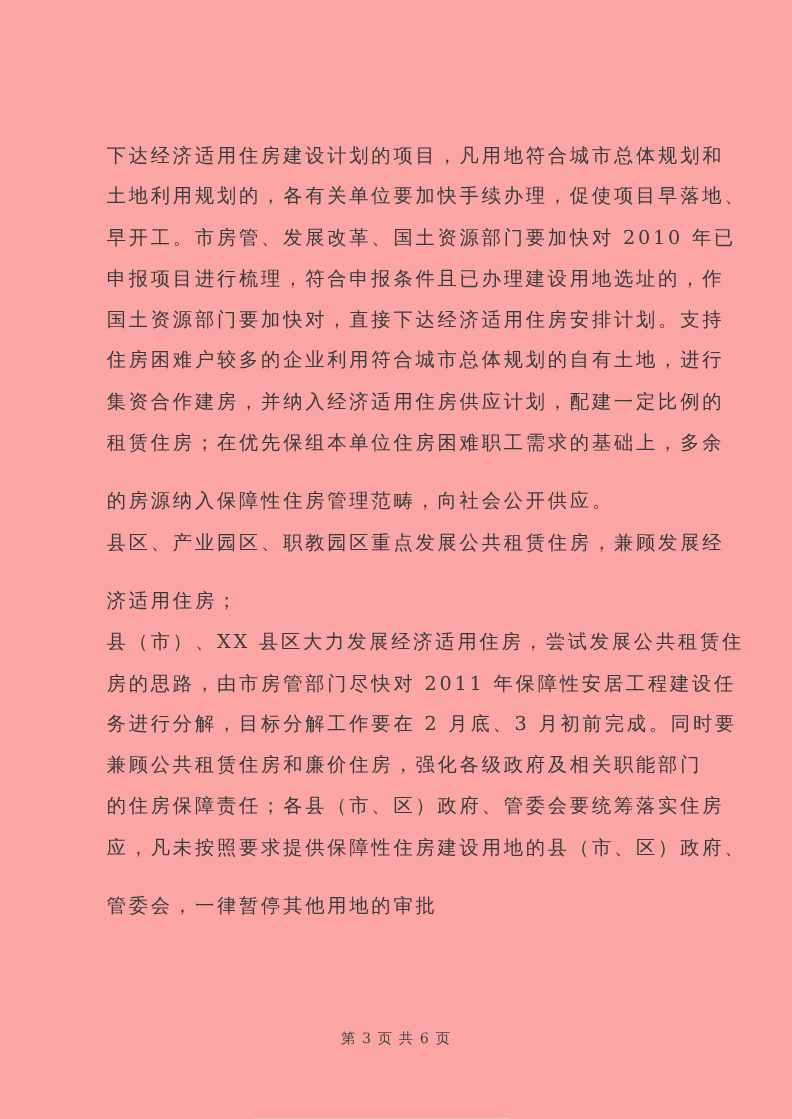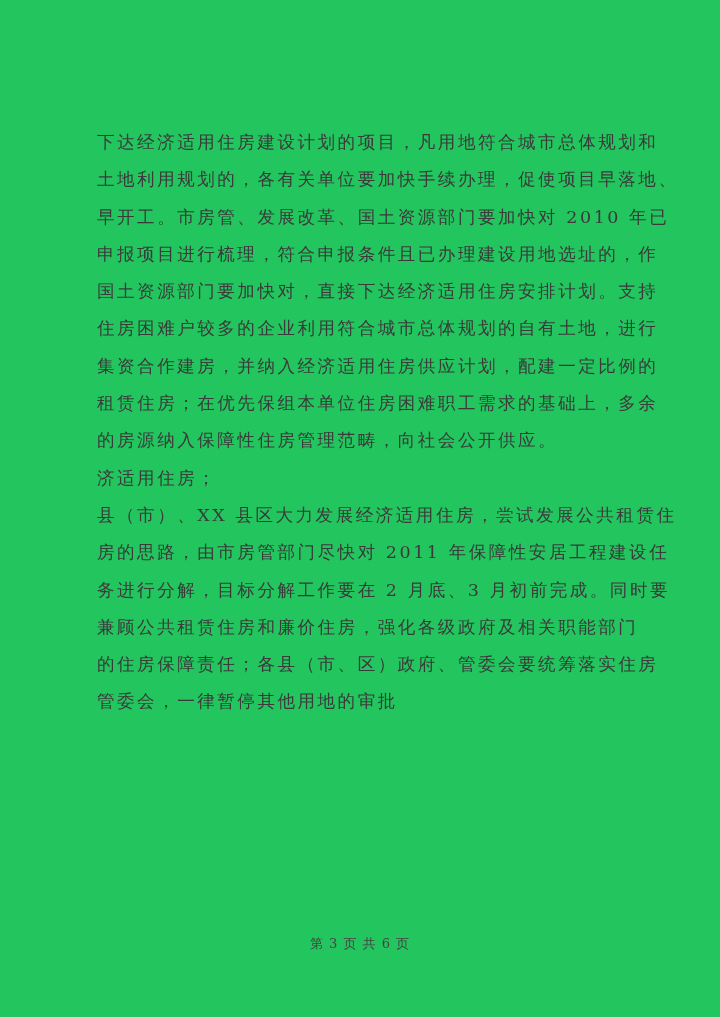--- a/index.html
+++ b/index.html
@@ -13,40 +13,41 @@
       position: relative;
       overflow: hidden;
       font-family: "DejaVu Serif", "Liberation Serif", serif;
       color: #3a3a3a;
     }
     .page {
       position: absolute;
       left: 0; top: 0;
       width: 720px;
       height: 1017px;
-      background: #22c55e;
+      background: #fca5a5;
     }
     .body-text {
       position: absolute;
       left: 97px;
       top: 124px;
       width: 534px;
     }
     .line {
       height: 37.3px;
       line-height: 37.3px;
       font-size: 17.5px;
       white-space: nowrap;
       letter-spacing: 2.55px;
       text-align: justify;
       text-align-last: justify;
       overflow: visible;
     }
     .line.last {
       text-align-last: left;
+      margin-top: 16px;
     }
     .line.indent {
       padding-left: 38px;
     }
     .footer {
       position: absolute;
       left: 0;
       width: 720px;
       top: 935px;
       text-align: center;
@@ -64,25 +65,27 @@
     <div class="line">下达经济适用住房建设计划的项目，凡用地符合城市总体规划和</div>
     <div class="line">土地利用规划的，各有关单位要加快手续办理，促使项目早落地、</div>
     <div class="line">早开工。市房管、发展改革、国土资源部门要加快对 2010 年已</div>
     <div class="line">申报项目进行梳理，符合申报条件且已办理建设用地选址的，作</div>
     <div class="line">国土资源部门要加快对，直接下达经济适用住房安排计划。支持</div>
     <div class="line">住房困难户较多的企业利用符合城市总体规划的自有土地，进行</div>
     <div class="line">集资合作建房，并纳入经济适用住房供应计划，配建一定比例的</div>
     <div class="line">租赁住房；在优先保组本单位住房困难职工需求的基础上，多余</div>
     <div class="line last">的房源纳入保障性住房管理范畴，向社会公开供应。</div>
 
+    <div class="line">县区、产业园区、职教园区重点发展公共租赁住房，兼顾发展经</div>
     <div class="line last">济适用住房；</div>
 
     <div class="line">县（市）、XX 县区大力发展经济适用住房，尝试发展公共租赁住</div>
     <div class="line">房的思路，由市房管部门尽快对 2011 年保障性安居工程建设任</div>
     <div class="line">务进行分解，目标分解工作要在 2 月底、3 月初前完成。同时要</div>
     <div class="line">兼顾公共租赁住房和廉价住房，强化各级政府及相关职能部门</div>
     <div class="line">的住房保障责任；各县（市、区）政府、管委会要统筹落实住房</div>
+    <div class="line">应，凡未按照要求提供保障性住房建设用地的县（市、区）政府、</div>
     <div class="line last">管委会，一律暂停其他用地的审批</div>
 
   </div>
 
   <div class="footer">第 3 页  共 6 页</div>
 </div>
 
 </body></html>

